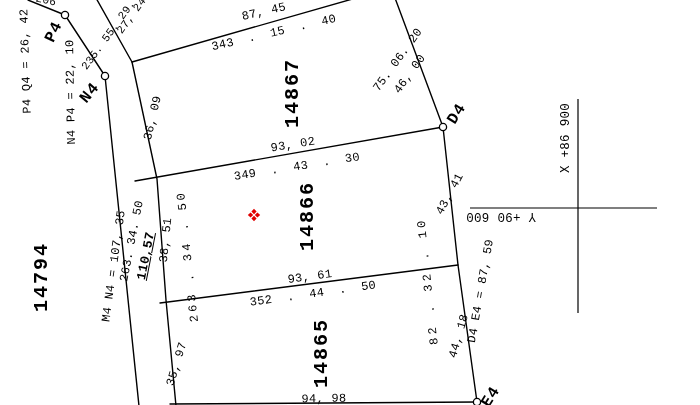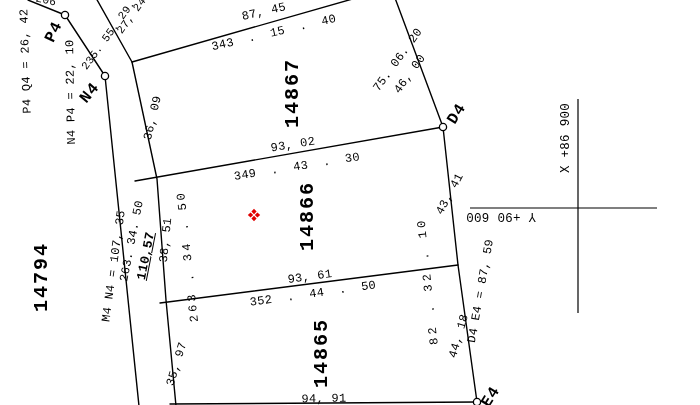--- a/index.html
+++ b/index.html
@@ -69,21 +69,21 @@
 
   <div class="lbl" style="--x:398px;--y:60px;--r:-54deg">75. 06. 20</div>
   <div class="lbl" style="--x:410px;--y:74px;--r:-54deg">46, 00</div>
 
   <div class="lbl" style="--x:293px;--y:145px;--r:-9deg">93, 02</div>
   <div class="lbl" style="--x:297px;--y:167px;--r:-9deg">349  .  43  .  30</div>
 
   <div class="lbl" style="--x:310px;--y:277px;--r:-8deg">93, 61</div>
   <div class="lbl" style="--x:313px;--y:294px;--r:-8deg">352  .  44  .  50</div>
 
-  <div class="lbl" style="--x:324px;--y:399px;--r:-1deg">94, 91</div>
+  <div class="lbl" style="--x:324px;--y:399px;--r:-1deg">94, 98</div>
 
   <div class="lbl" style="--x:132px;--y:241px;--r:-79deg">263. 34. 50</div>
   <div class="lbl hl" style="--x:146px;--y:256px;--r:-79deg">110,57</div>
 
   <div class="lbl" style="--x:153px;--y:118px;--r:-77deg">36, 09</div>
   <div class="lbl" style="--x:166px;--y:240px;--r:-84deg">38, 51</div>
   <div class="lbl" style="--x:188px;--y:256px;--r:-96deg;--ls:3px">263 . 34 . 50</div>
   <div class="lbl" style="--x:177px;--y:364px;--r:-73deg">35, 97</div>
 
   <div class="lbl" style="--x:450px;--y:194px;--r:-62deg">43, 41</div>

